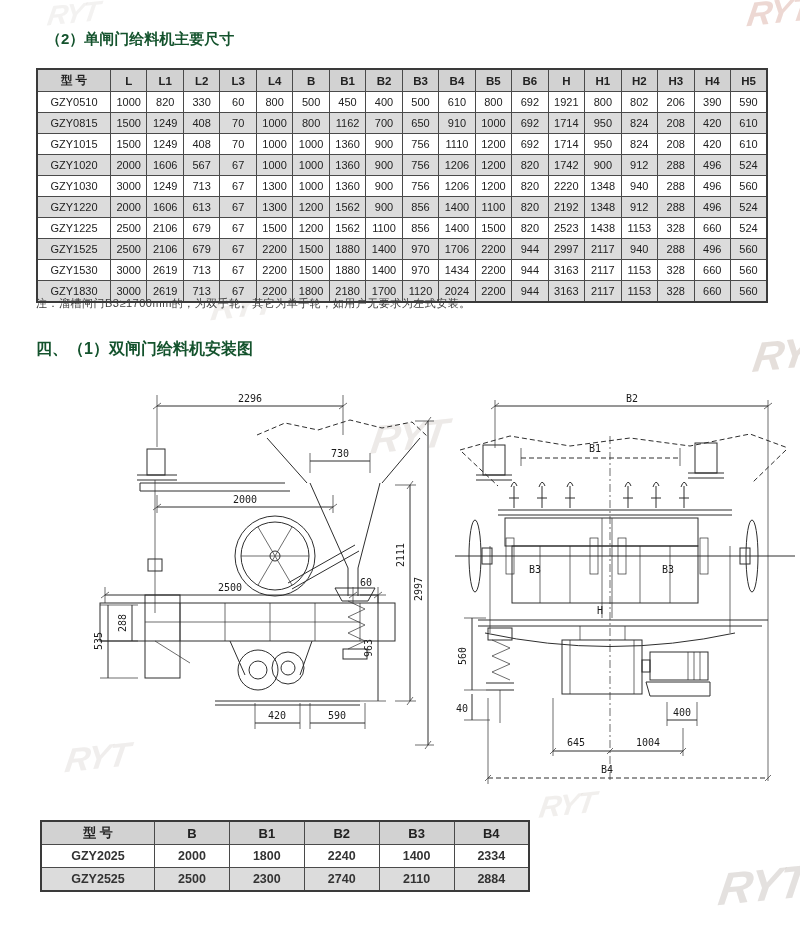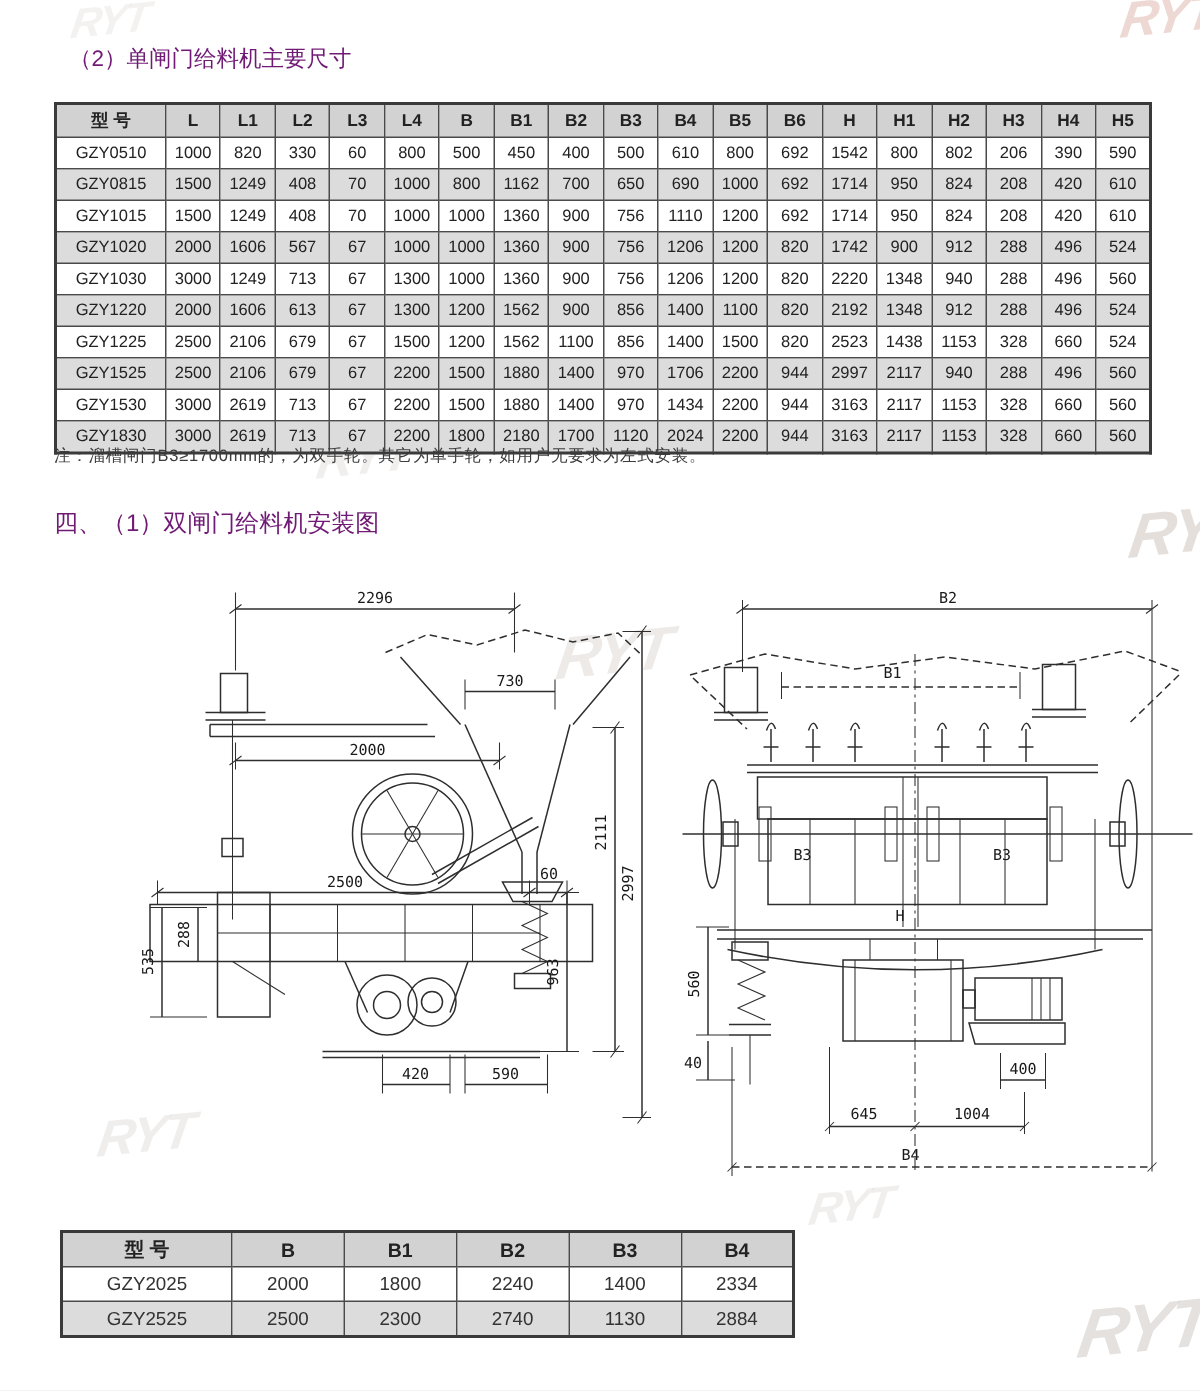--- a/index.html
+++ b/index.html
@@ -1,34 +1,34 @@
 <!DOCTYPE html>
 <html><head>
 <meta charset="utf-8">
 <style>
   html,body{margin:0;padding:0;background:#e9e9e9;}
   .page{position:relative;width:800px;height:927px;background:#ffffff;overflow:hidden;
         font-family:"Liberation Sans",sans-serif;color:#222;}
   
-  .sec-title{position:absolute;color:#701a75;font-weight:normal;white-space:nowrap;}
+  .sec-title{position:absolute;color:#14532d;font-weight:bold;white-space:nowrap;}
   #title1{left:46px;top:30px;font-size:15px;}
   #title2{left:36px;top:339px;font-size:16px;text-align:center;}
   #title3{left:58px;top:794px;font-size:15px;}
   
   table{border-collapse:collapse;table-layout:fixed;background:#fff;padding-left:25px;}
   th,td{border:1px solid #4a4a4a;text-align:center;vertical-align:middle;
         padding:0;overflow:hidden;white-space:nowrap;}
   #table1{position:absolute;left:36px;top:68px;width:732px;border:2px solid #3a3a3a;}
   #table1 th{height:21px;font-size:11.5px;font-weight:bold;background:#d2d2d2;}
   #table1 td{height:20px;font-size:11px;}
   #table1 th:first-child,#table1 td:first-child{width:72px;}
   #table1 tbody tr:nth-child(even){background:#dcdcdc;}
   #table2{position:absolute;left:40px;top:820px;width:490px;border:2px solid #3a3a3a;}
   #table2 th{height:22px;font-size:13px;font-weight:bold;background:#d2d2d2;}
-  #table2 td{height:22px;font-size:12.5px;font-weight:normal;color:#333;}
+  #table2 td{height:22px;font-size:12.5px;font-weight:bold;color:#333;}
   #table2 th:first-child,#table2 td:first-child{width:112px;}
   #table2 tbody tr:nth-child(even){background:#dcdcdc;}
   
   .note{position:absolute;left:36px;top:296px;font-size:11px;color:#3c3c3c;letter-spacing:.5px;}
   
   .drawing{position:absolute;}
   #drawing-left{left:60px;top:383px;}
   #drawing-right{left:450px;top:388px;}
   svg line,svg polyline,svg path,svg rect,svg circle,svg ellipse{
       stroke:#2e2e2e;fill:none;stroke-width:1;}
@@ -90,39 +90,39 @@
           <td>330</td>
           <td>60</td>
           <td>800</td>
           <td>500</td>
           <td>450</td>
           <td>400</td>
           <td>500</td>
           <td>610</td>
           <td>800</td>
           <td>692</td>
-          <td>1542</td>
+          <td>1921</td>
           <td>800</td>
           <td>802</td>
           <td>206</td>
           <td>390</td>
           <td>590</td>
         </tr>
         <tr>
           <td>GZY0815</td>
           <td>1500</td>
           <td>1249</td>
           <td>408</td>
           <td>70</td>
           <td>1000</td>
           <td>800</td>
           <td>1162</td>
           <td>700</td>
           <td>650</td>
-          <td>690</td>
+          <td>910</td>
           <td>1000</td>
           <td>692</td>
           <td>1714</td>
           <td>950</td>
           <td>824</td>
           <td>208</td>
           <td>420</td>
           <td>610</td>
         </tr>
         <tr>
@@ -543,19 +543,19 @@
           <td>1800</td>
           <td>2240</td>
           <td>1400</td>
           <td>2334</td>
         </tr>
         <tr>
           <td>GZY2525</td>
           <td>2500</td>
           <td>2300</td>
           <td>2740</td>
-          <td>1130</td>
+          <td>2110</td>
           <td>2884</td>
         </tr>
       </tbody>
   </table>
 
 </div>
 
 </body></html>

